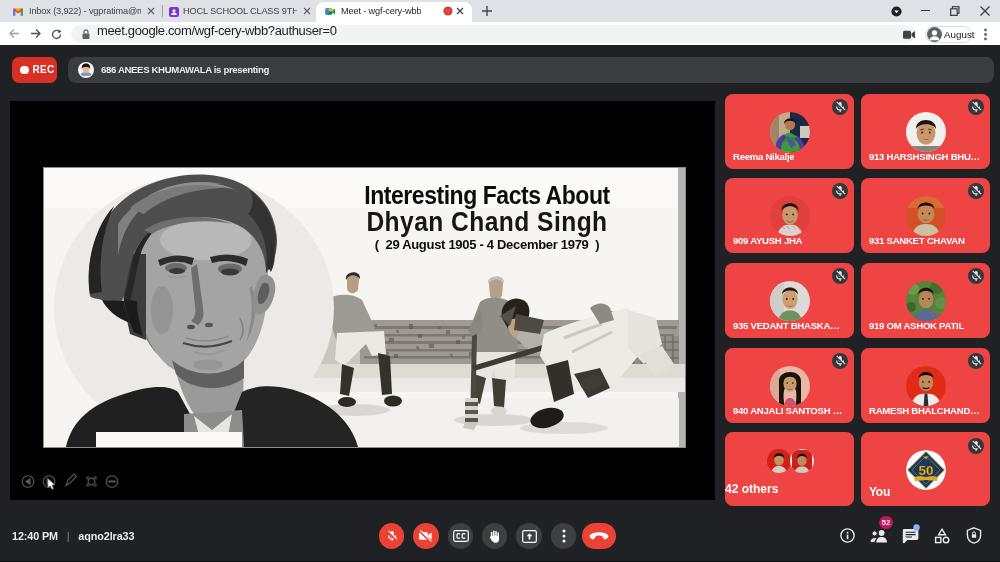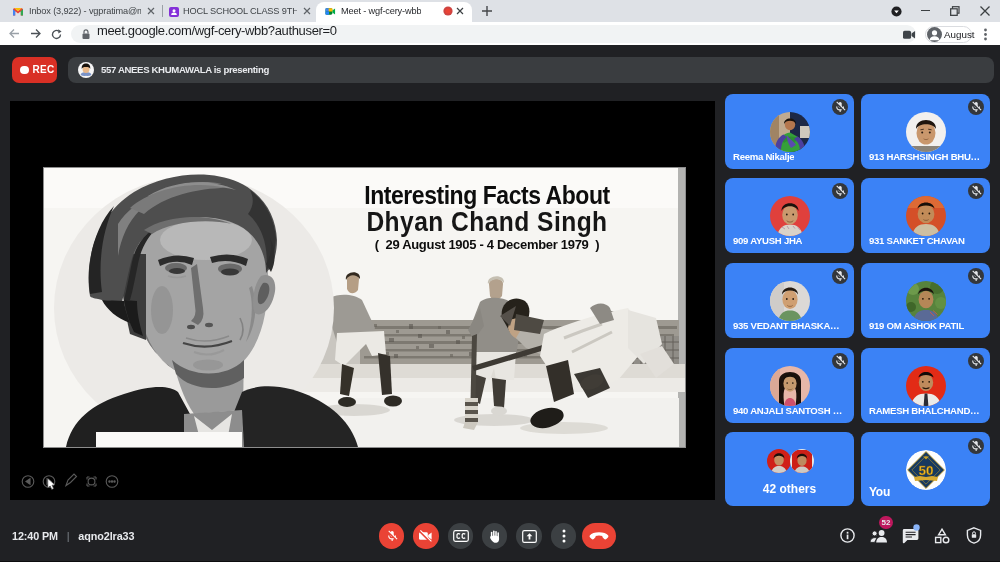--- a/index.html
+++ b/index.html
@@ -21,21 +21,21 @@
 #banner{left:68px;top:57px;width:926px;height:26px;border-radius:8px;background:#3a3d40}
 #bannertxt{left:101px;top:64px;font-size:9.6px;font-weight:700;color:#e8eaed;letter-spacing:-.35px}
 
 #video{left:10px;top:101px;width:705px;height:399px;background:#000}
 #slide{left:44px;top:168px;width:641px;height:279px;background:#f6f5f3;box-shadow:0 0 0 1px #8d8d8d}
 .st{position:absolute;left:248px;width:390px;text-align:center;color:#0d0d0d;white-space:nowrap}
 #st1{top:13px;font-size:25px;font-weight:700;transform:scaleX(.92);letter-spacing:-.5px}
 #st2{top:39px;font-size:27px;font-weight:700;transform:scaleX(.91);letter-spacing:.5px;color:#161616}
 #st3{top:69px;font-size:13px;font-weight:700;transform:scaleX(1);letter-spacing:-.3px}
 
-.tile{width:129px;height:75px;border-radius:8px;background:#3b82f6}
+.tile{width:129px;height:75px;border-radius:8px;background:#ef4444}
 .tname{position:absolute;left:8px;bottom:7.5px;max-width:113px;font-size:9.6px;font-weight:700;color:#fff;letter-spacing:-.28px;white-space:nowrap;overflow:hidden;text-overflow:ellipsis}
 .av{position:absolute;left:44.5px;top:18px;width:40px;height:40px;border-radius:50%;overflow:hidden}
 
 #bottombar{left:0;top:510px;width:1000px;height:52px;background:#202124}
 #timetxt{left:12px;top:530px;font-size:10.8px;font-weight:700;color:#e8eaed;letter-spacing:-.1px}
 .cbtn{position:absolute;top:523px;width:25.5px;height:25.5px;border-radius:50%}
 .red{background:#ea4335}
 .gray{background:#3c4043}
 #endcall{left:582px;top:523px;width:34px;height:25.5px;border-radius:13px;background:#ea4335}
 #badge52{left:879px;top:515.5px;width:14px;height:13px;border-radius:7px;background:#be185d;color:#e8eaed;font-size:8px;font-weight:700;text-align:center;line-height:13px}
@@ -138,21 +138,21 @@
   <div class="abs" id="banner"></div>
   <div class="abs" id="recpill"></div>
   <div class="abs" id="recdot"></div>
   <div class="abs" id="rectxt">REC</div>
   <svg class="abs" style="left:78px;top:62px" width="16" height="16" viewBox="0 0 16 16">
     <circle cx="8" cy="8" r="8" fill="#f5f5f5"></circle>
     <path d="M8 13.8 A8 8 0 0 1 2.6 13 C3 10.8 5 10 8 10 C11 10 13 10.8 13.4 13 A8 8 0 0 1 8 13.8 Z" fill="#7a93c8"></path>
     <ellipse cx="8" cy="7.2" rx="3.4" ry="3.8" fill="#e8b88a"></ellipse>
     <path d="M3.8 7 C3.4 3 5.4 1.6 8 1.6 C10.6 1.6 12.6 3 12.2 7 C11.6 5.4 10.8 5 8 5 C5.2 5 4.4 5.4 3.8 7 Z" fill="#18120c"></path>
   </svg>
-  <div class="abs" id="bannertxt">557 ANEES KHUMAWALA is presenting</div>
+  <div class="abs" id="bannertxt">686 ANEES KHUMAWALA is presenting</div>
 
   <div class="abs" id="video"></div>
   <div class="abs" id="slide"></div>
   <div class="abs" id="slidesvg" style="left:44px;top:168px;width:641px;height:279px">
   <svg width="641" height="279" viewBox="0 0 641 279">
 
     <rect width="641" height="279" fill="#f6f5f2"></rect>
     <rect x="0" y="0" width="641" height="40" fill="#fbfaf8"></rect>
     <rect x="634" y="0" width="7" height="279" fill="#b3b3b1"></rect>
     <rect x="300" y="230" width="335" height="49" fill="#f2f1ee"></rect>
@@ -519,21 +519,21 @@
           <circle cx="35" cy="12" r="12"></circle>
         </clipPath>
       <circle cx="35" cy="12" r="12" fill="#e8e5e2"></circle>
       <g clip-path="url(#c42b)">
         <rect x="25" y="1" width="20" height="23" fill="#cc1f17"></rect>
         <path d="M27 24 C28.5 19 31.5 17.5 35 17.5 C38.5 17.5 41.5 19 43 24 Z" fill="#cfc9c2"></path>
         <ellipse cx="35" cy="11.5" rx="4.6" ry="5.4" fill="#bd8a5e"></ellipse>
         <path d="M29.8 9.8 C29.8 3 40.2 3 40.2 9.8 C38.3 6.2 31.7 6.2 29.8 9.8 Z" fill="#1a110a"></path>
       </g>
     </svg>
-    <div class="abs" style="top:50px;width:100%;text-align:center;font-size:12px;font-weight:700;color:#fff">42 others</div>
+    <div class="abs" style="top:50px;width:100%;font-size:12px;font-weight:700;color:#fff">42 others</div>
   </div>
   <div class="abs tile" style="left:861px;top:432px;height:74px">
     <svg class="av" style="top:18px" width="40" height="40" viewBox="0 0 40 40">
       <circle cx="20" cy="20" r="20" fill="#fdfdfd"></circle>
       <g transform="rotate(45 20 20)">
         <rect x="7" y="7" width="26" height="26" fill="#17395f" stroke="#c9a227" stroke-width="0.8"></rect>
         <rect x="10" y="10" width="20" height="20" fill="none" stroke="#c9a227" stroke-width="0.5"></rect>
       </g>
       <text x="20" y="24.5" text-anchor="middle" font-size="13.5" font-weight="bold" fill="#f0b822" font-family="Liberation Sans" stroke="#7a5a10" stroke-width="0.4">50</text>
       <path d="M8 27 L14 26 L20 27 L26 26 L32 27 L31 31 L20 30 L9 31 Z" fill="#d8aa30"></path>

